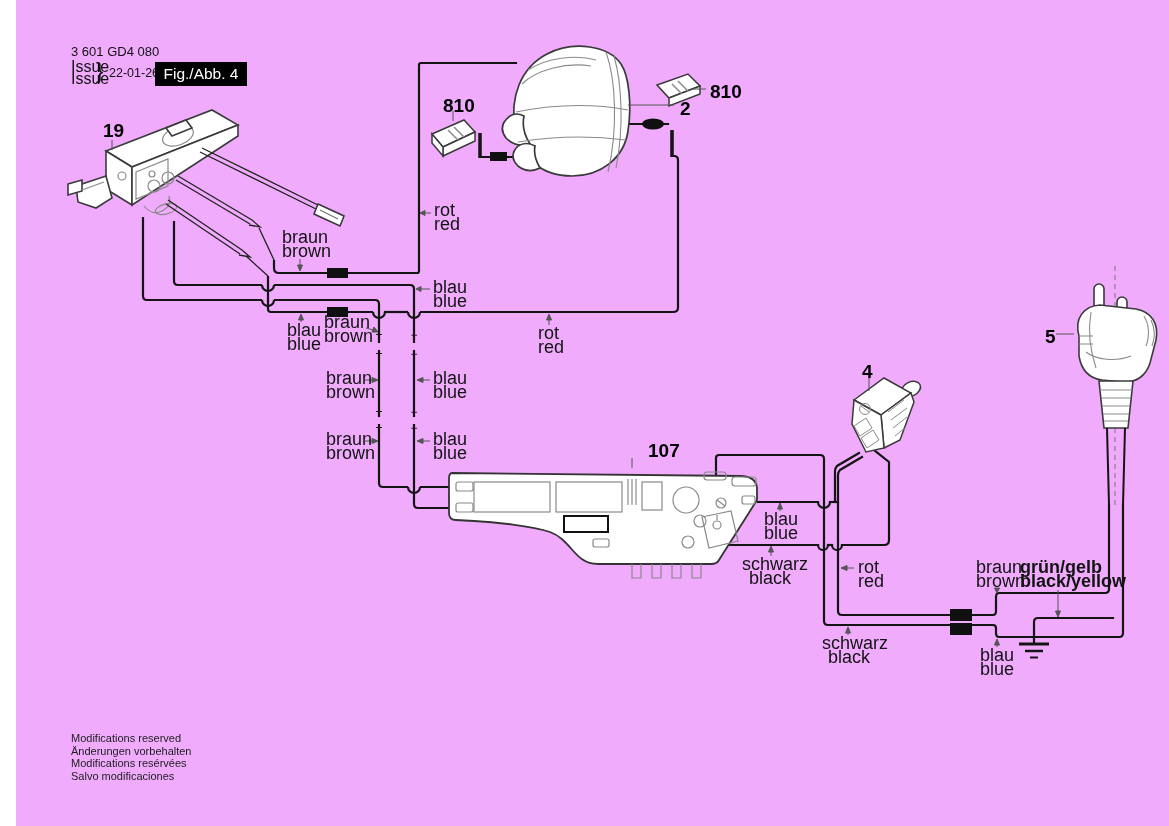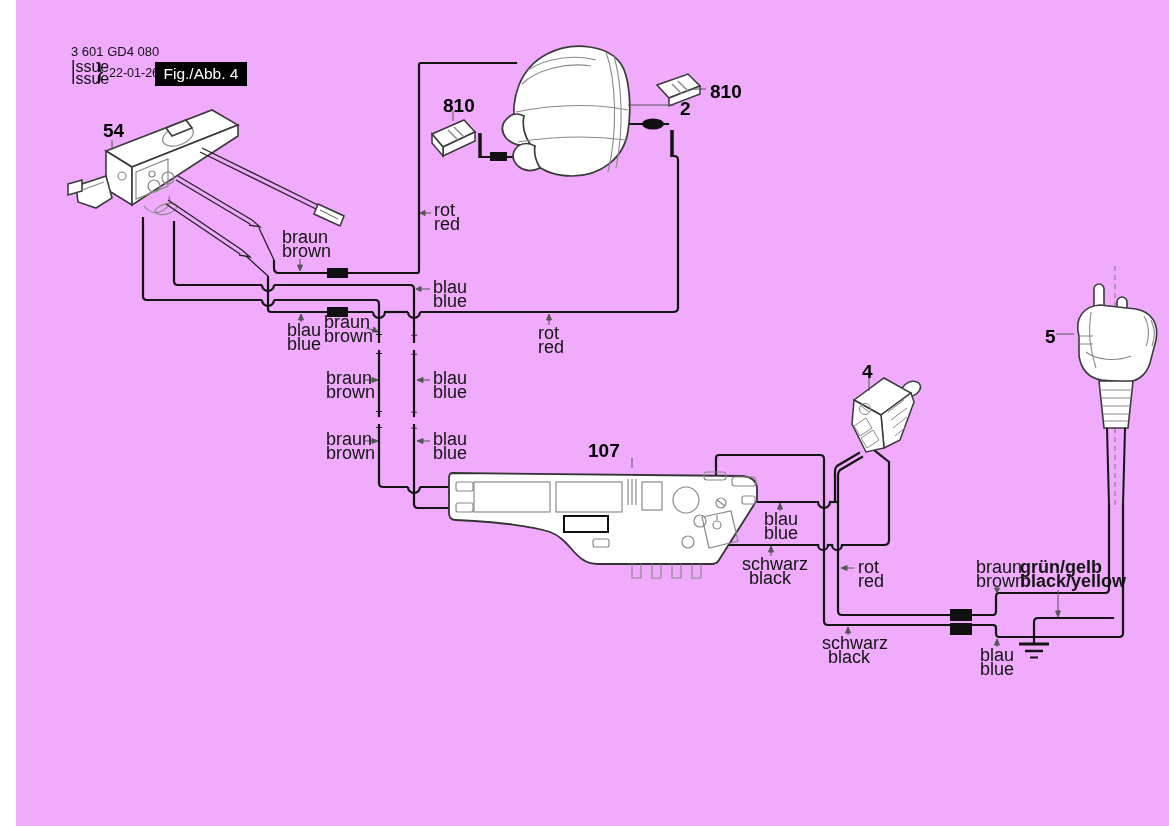--- a/index.html
+++ b/index.html
@@ -278,27 +278,27 @@
   <div class="hdr-issue">
     <div>Issue</div>
     <div>Issue</div>
   </div>
   <div class="hdr-brace">}</div>
   <div class="hdr-date">22-01-26</div>
   <div class="figbox">
     <span>Fig./Abb. 4</span>
   </div>
 
-  <div class="pl" style="left:87px;top:120px;">54</div>
+  <div class="pl" style="left:87px;top:120px;">19</div>
   <div class="pl" style="left:427px;top:95px;">810</div>
   <div class="pl" style="left:664px;top:98px;">2</div>
   <div class="pl" style="left:694px;top:81px;">810</div>
   <div class="pl" style="left:1029px;top:326px;">5</div>
   <div class="pl" style="left:846px;top:361px;">4</div>
-  <div class="pl" style="left:572px;top:440px;">107</div>
+  <div class="pl" style="left:632px;top:440px;">107</div>
 
   <div class="wl" style="left:418px;top:204px;">
     <div>rot</div>
       <div>red</div>
     </div>
   <div class="wl" style="left:266px;top:231px;">
     <div>braun</div>
       <div>brown</div>
     </div>
   <div class="wl" style="left:417px;top:281px;">
@@ -364,14 +364,20 @@
 
   <div class="mk" style="left:355px;top:329px;">+</div>
   <div class="mk" style="left:355px;top:348px;">+</div>
   <div class="mk" style="left:355px;top:406px;">+</div>
   <div class="mk" style="left:355px;top:422px;">+</div>
   <div class="mk" style="left:390px;top:329px;">−</div>
   <div class="mk" style="left:390px;top:348px;">−</div>
   <div class="mk" style="left:390px;top:406px;">−</div>
   <div class="mk" style="left:390px;top:422px;">−</div>
 
+  <div class="footer">
+    <div>Modifications reserved</div>
+    <div>Änderungen vorbehalten</div>
+    <div>Modifications resérvées</div>
+    <div>Salvo modificaciones</div>
+  </div>
 
 </div>
 
 </body></html>

